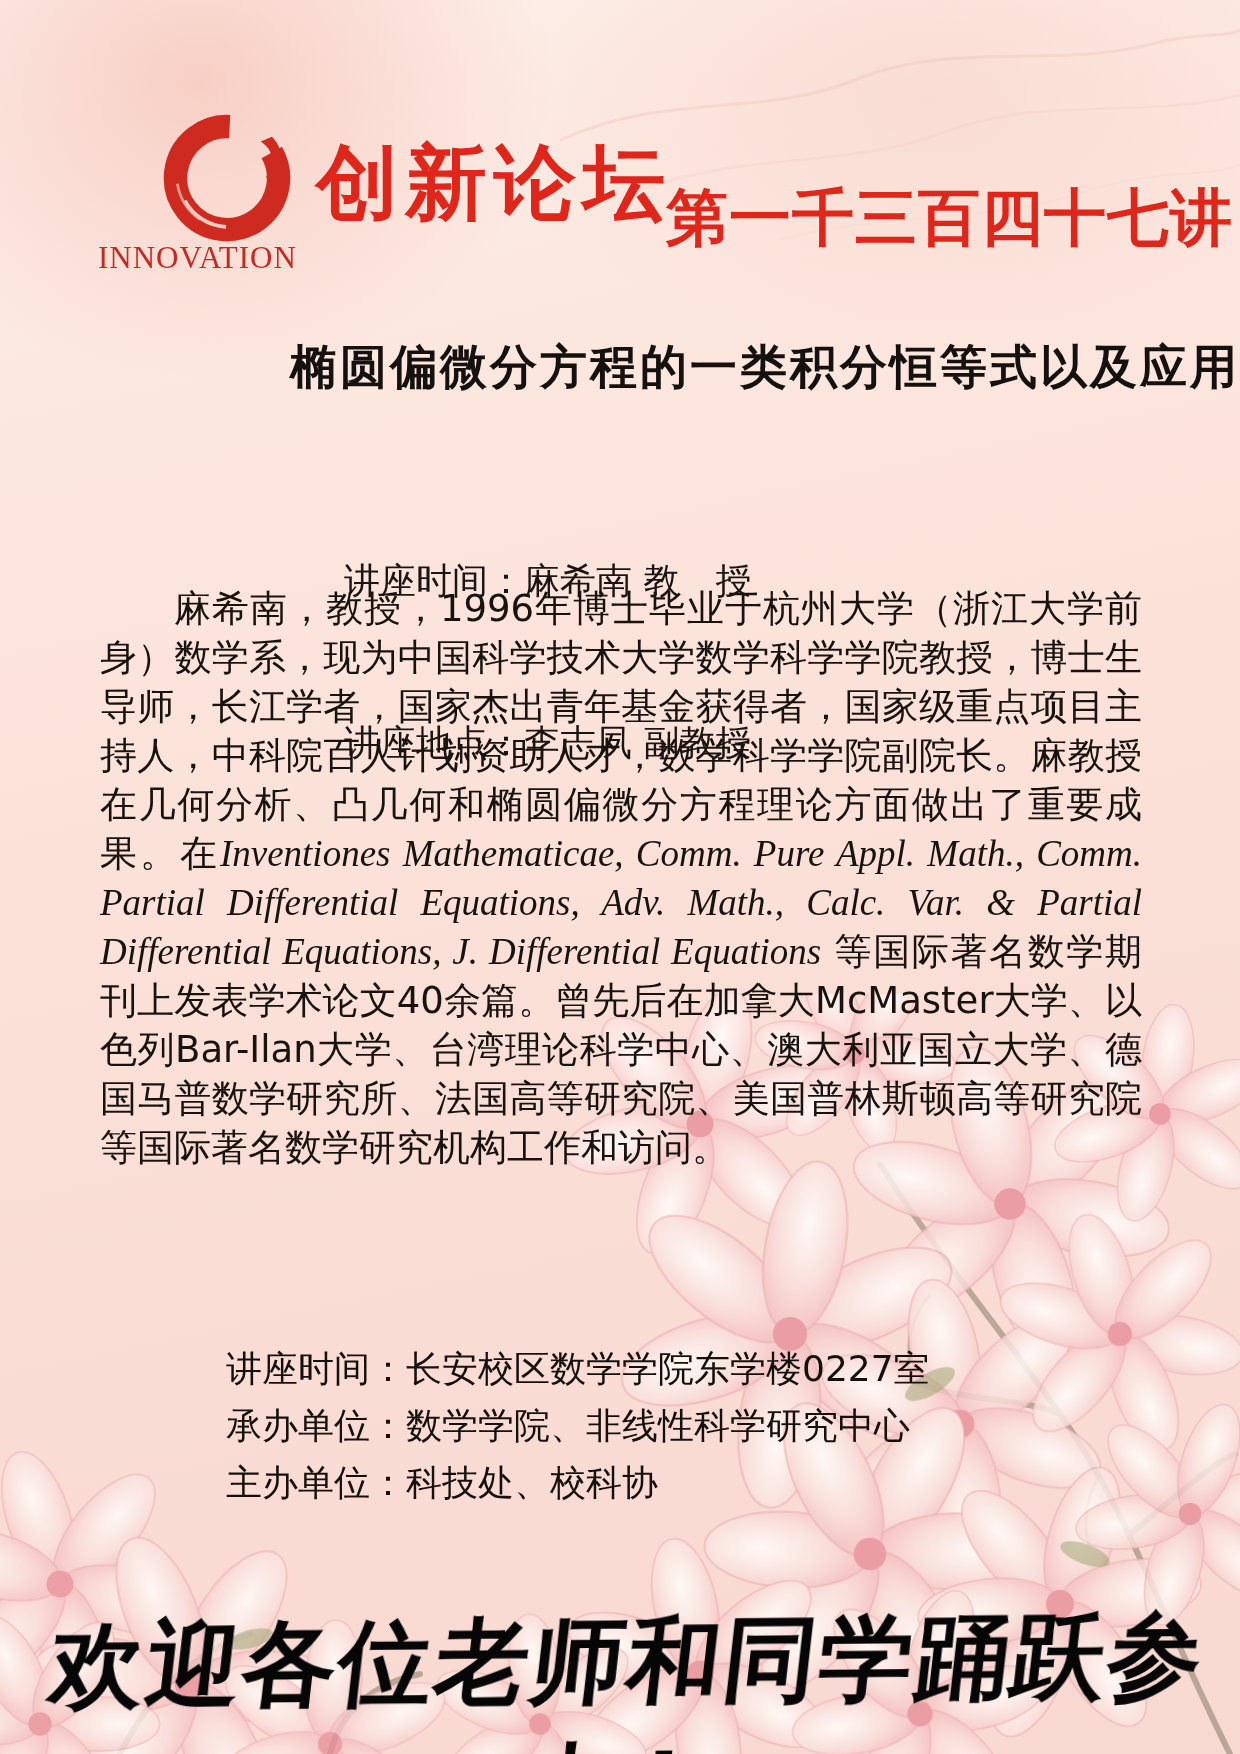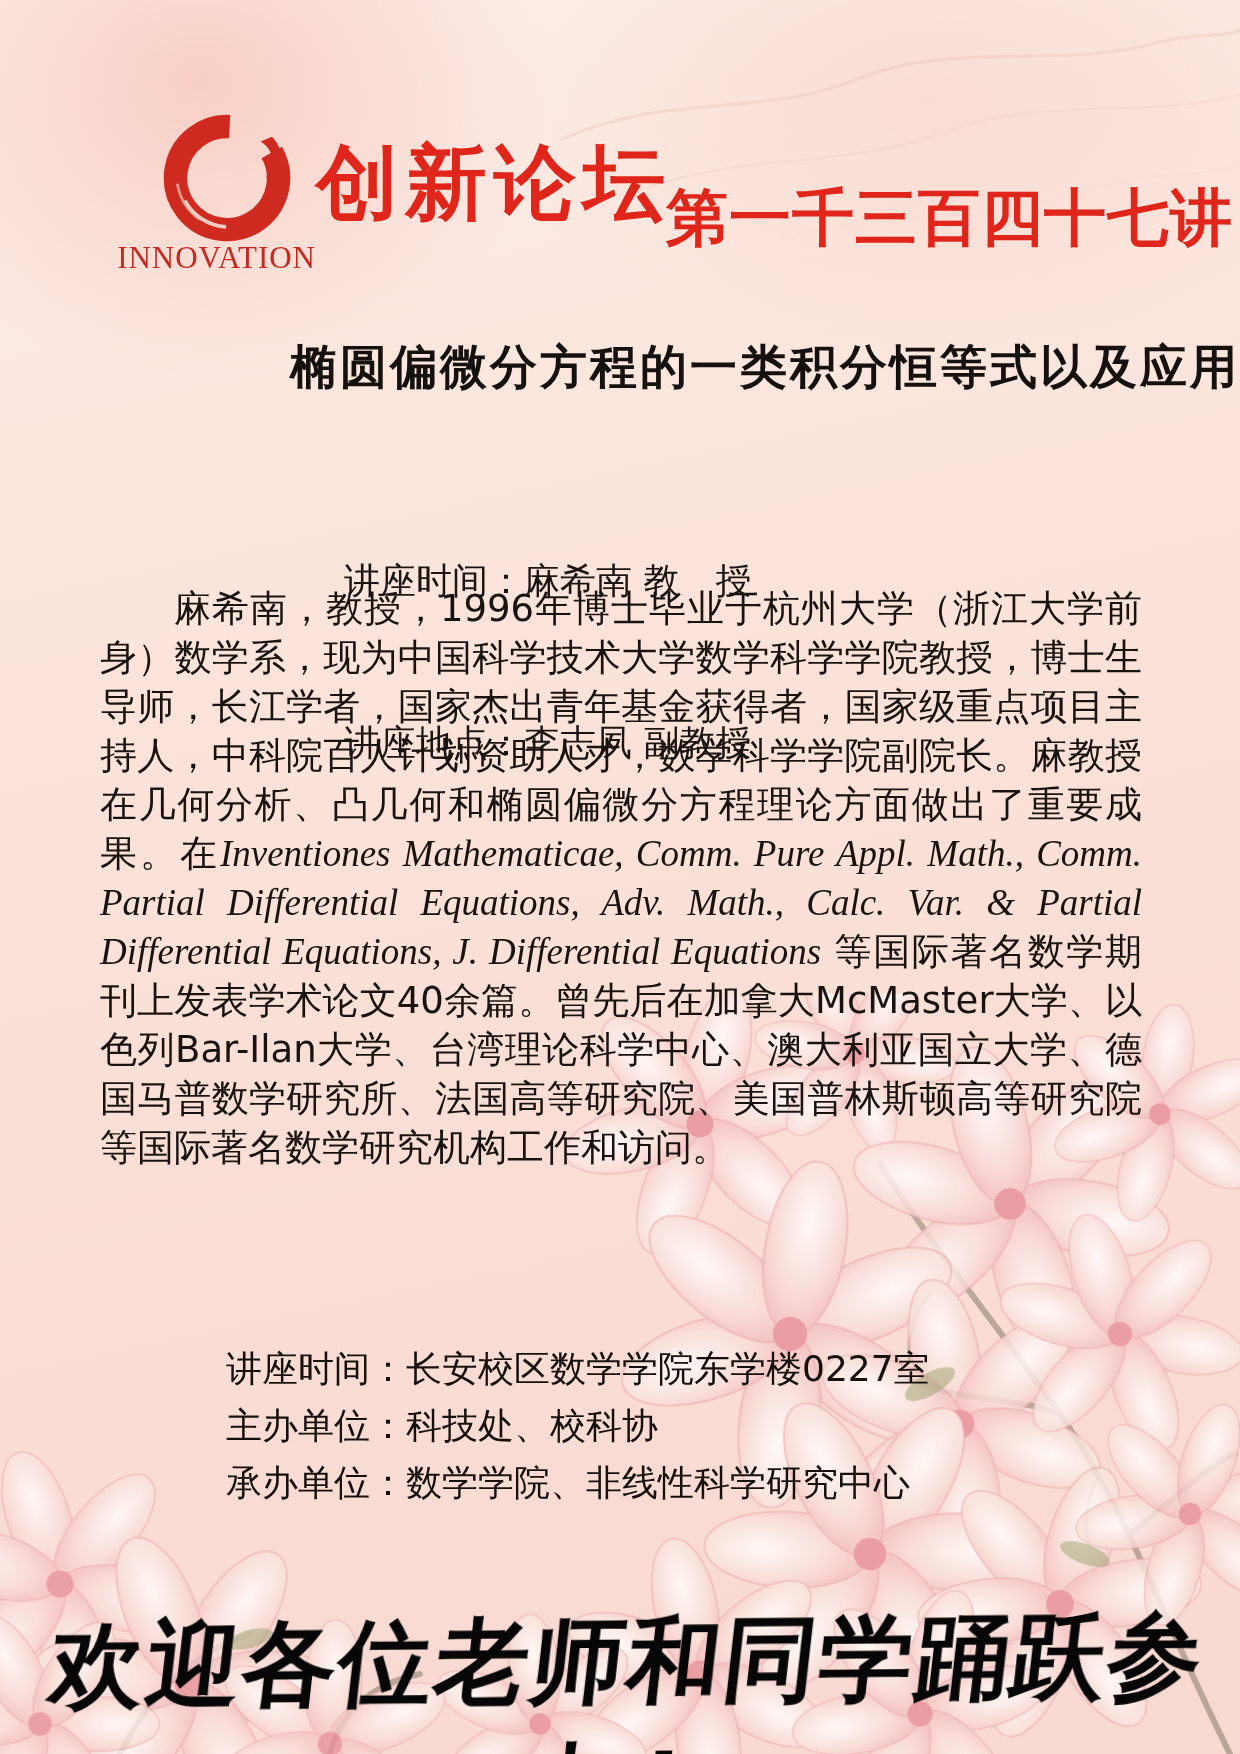--- a/index.html
+++ b/index.html
@@ -22,21 +22,21 @@
   .blush-tr {
     position: absolute; right: -140px; top: -160px; width: 900px; height: 520px;
     background: radial-gradient(ellipse at center, rgba(247,209,198,0.55), rgba(247,209,198,0) 70%);
     pointer-events: none;
   }
   .mountains { position: absolute; top: 0; right: 0; width: 720px; height: 280px; opacity: 0.6; }
   
   .logo-mark { position: absolute; left: 138px; top: 108px; width: 178px; height: 142px; }
   .logo-text {
     position: absolute; left: 98px; top: 240px; width: 218px;
-    text-align: right; font-family: "Liberation Serif", serif;
+    text-align: left; font-family: "Liberation Serif", serif;
     font-size: 31px; color: #c32b22; letter-spacing: 1px;
   }
   .forum-title {
     position: absolute; left: 316px; top: 138px;
     font-size: 82px; line-height: 1.1; font-weight: bold;
     color: #e0261a; letter-spacing: 7px; text-align: center;
   }
   .lecture-no {
     position: absolute; left: 666px; top: 184px;
     font-size: 62px; line-height: 1.1; font-weight: bold;
@@ -170,19 +170,19 @@
 
   <div class="speakers">
     <div>讲座时间：麻希南 教　授</div>
     <div>讲座地点：李志夙 副教授</div>
   </div>
 
   <p class="bio"><span>麻希南，教授，1996年博士毕业于杭州大学（浙江大学前身）数学系，现为中国科学技术大学数学科学学院教授，博士生导师，长江学者，国家杰出青年基金获得者，国家级重点项目主持人，中科院百人计划资助人才，数学科学学院副院长。麻教授在几何分析、凸几何和椭圆偏微分方程理论方面做出了重要成果。在</span><span class="journals">Inventiones Mathematicae, Comm. Pure Appl. Math., Comm. Partial Differential Equations, Adv. Math., Calc. Var. &amp; Partial Differential Equations, J. Differential Equations</span><span> 等国际著名数学期刊上发表学术论文40余篇。曾先后在加拿大McMaster大学、以色列Bar-Ilan大学、台湾理论科学中心、澳大利亚国立大学、德国马普数学研究所、法国高等研究院、美国普林斯顿高等研究院等国际著名数学研究机构工作和访问。</span></p>
 
   <div class="details">
     <div class="detail-row"><span>讲座时间：</span><span>长安校区数学学院东学楼0227室</span></div>
+    <div class="detail-row"><span>承办单位：</span><span>数学学院、非线性科学研究中心</span></div>
     <div class="detail-row"><span>主办单位：</span><span>科技处、校科协</span></div>
-    <div class="detail-row"><span>承办单位：</span><span>数学学院、非线性科学研究中心</span></div>
   </div>
 
   <div class="welcome">欢迎各位老师和同学踊跃参加!</div>
 
 </div>
 
 </body></html>

